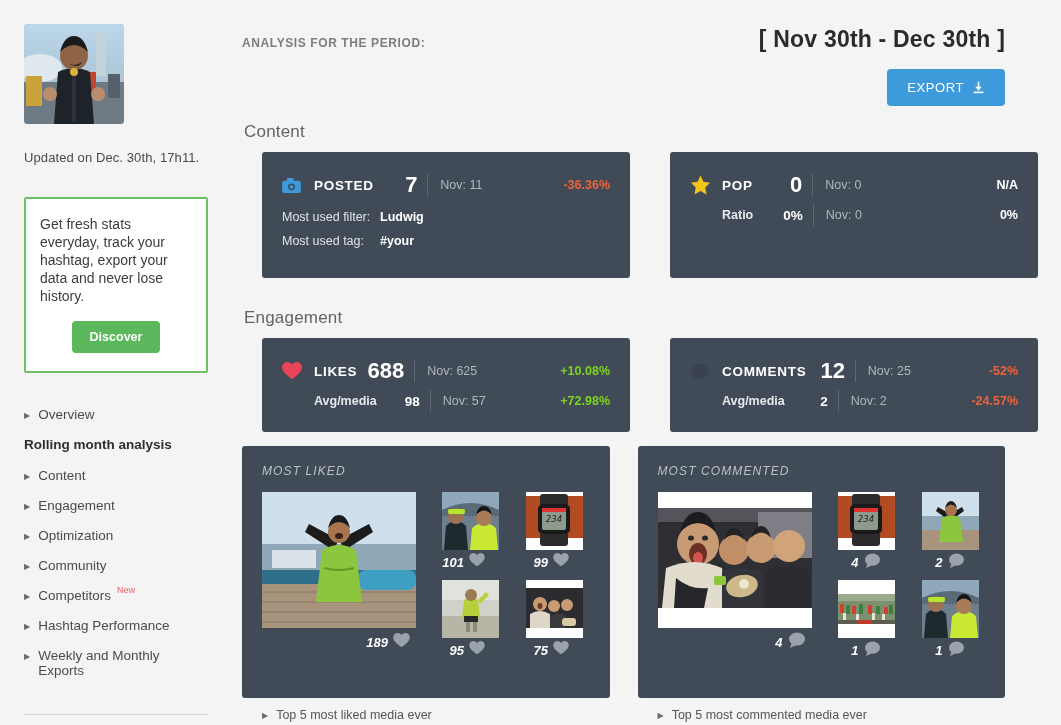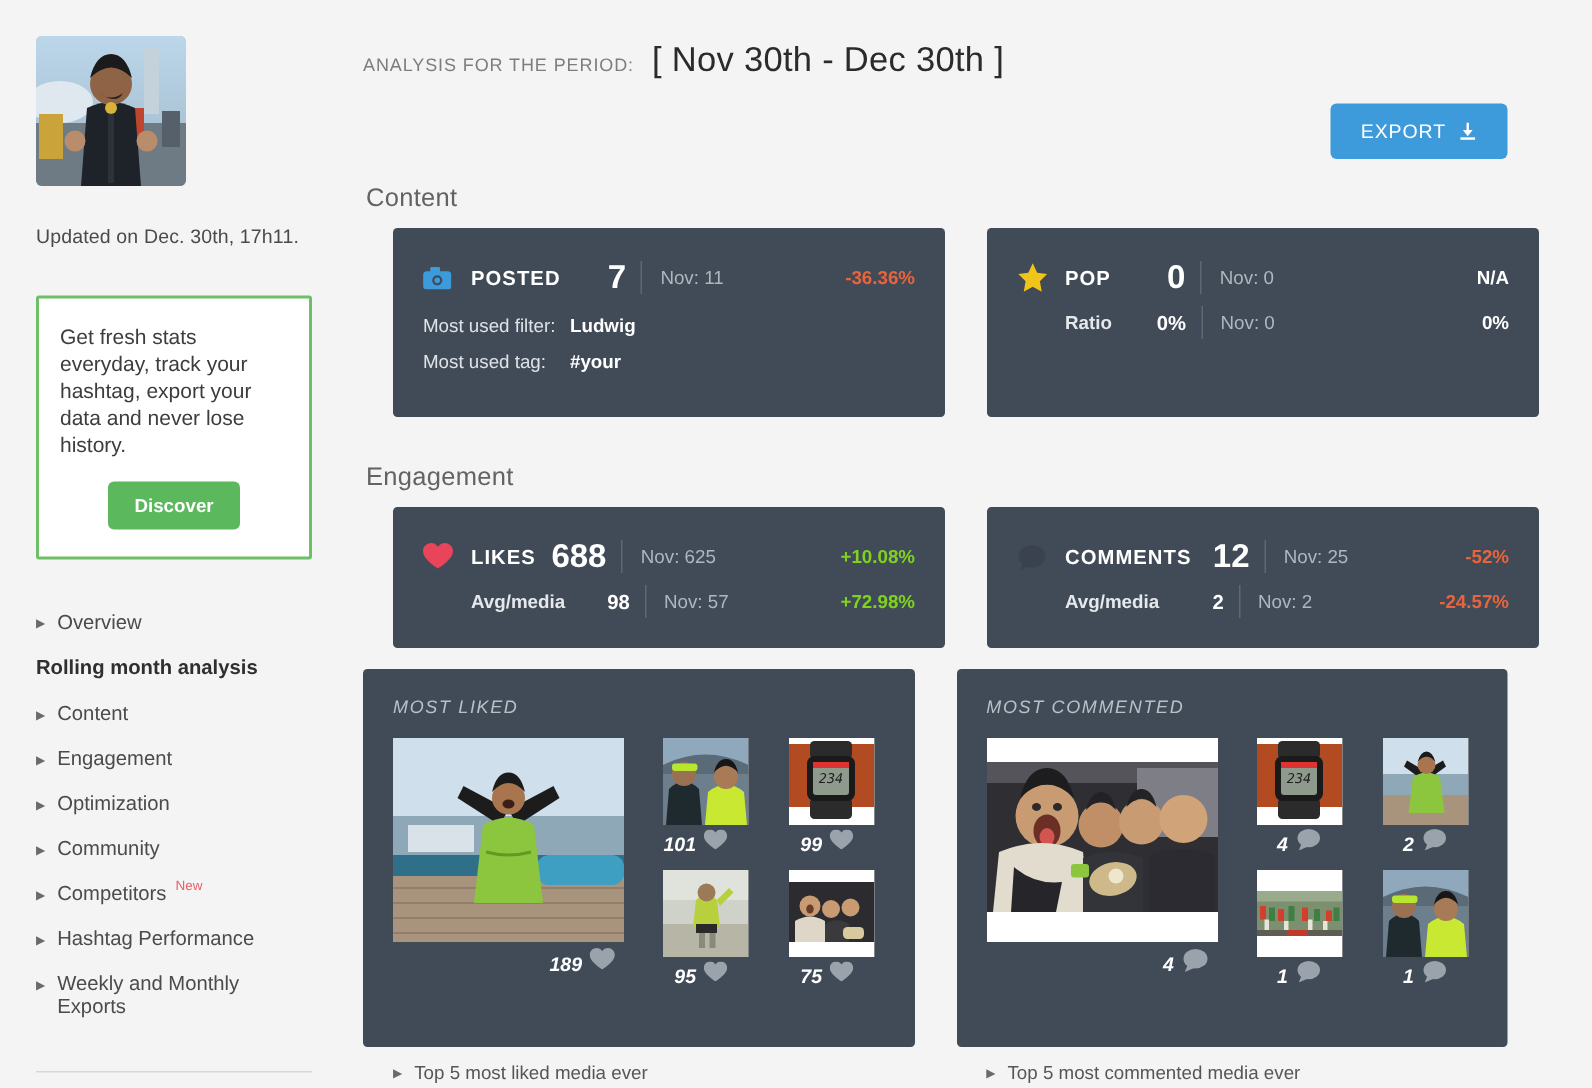--- a/index.html
+++ b/index.html
@@ -116,23 +116,24 @@
     height: 725px;
     padding: 0 56px 0 10px;
   }
 
   .top-bar {
     padding-top: 26px;
     text-align: right;
   }
   .period-row {
     display: flex;
-    justify-content: flex-start;
+    justify-content: space-between;
     align-items: baseline;
     gap: 12px;
+    font-weight: bold;
   }
   .period-label {
     font-size: 12px;
     color: #7d7d7d;
     letter-spacing: .6px;
     text-transform: uppercase;
   }
   .period-value {
     font-size: 23px;
     color: #2b2b2b;
@@ -159,21 +160,21 @@
     font-size: 17px;
     color: #636363;
     font-weight: normal;
     margin: 16px 0 10px 2px;
     letter-spacing: .2px;
   }
   .section-title.engagement { margin-top: 30px; }
 
   .card-row {
     display: flex;
-    gap: 28px;
+    gap: 40px;
     padding-left: 20px;
   }
 
   .stat-card {
     background: #414b57;
     border-radius: 3px;
     width: 368px;
     padding: 18px 20px 20px 20px;
     color: #fff;
   }

